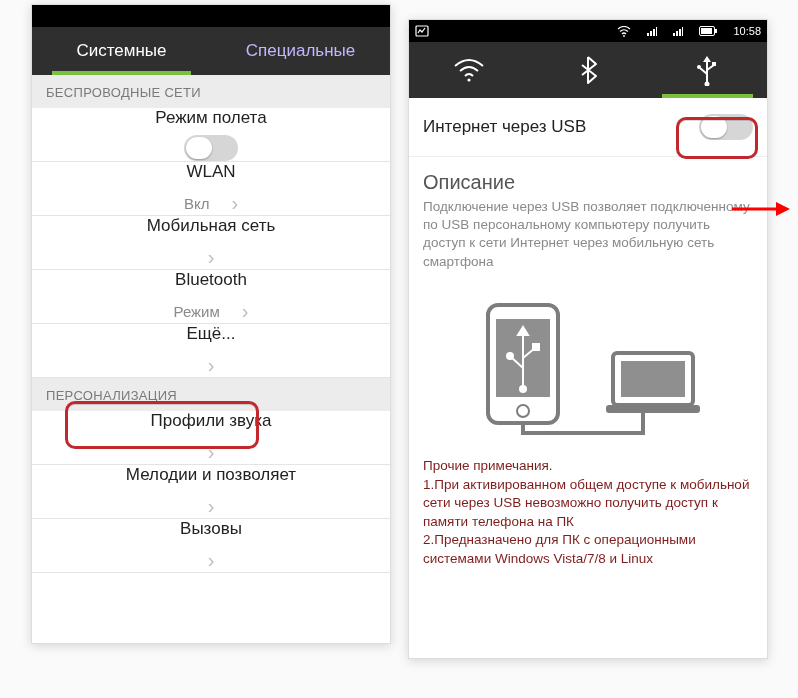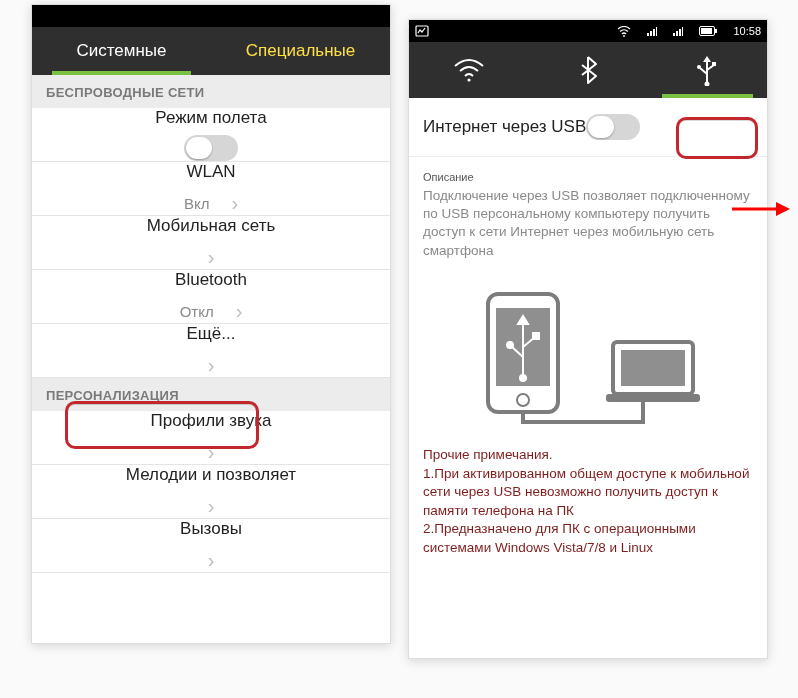--- a/index.html
+++ b/index.html
@@ -41,21 +41,21 @@
     .tabs-header {
       height: 48px;
       background: #2f2f2f;
       display: flex;
     }
     .tab {
       flex: 1;
       display: flex;
       align-items: center;
       justify-content: center;
-      color: #fde047;
+      color: #c4b5fd;
       font-size: 17px;
       position: relative;
       cursor: pointer;
     }
     .tab.active { color: #fff; }
     .tab.active::after {
       content: "";
       position: absolute;
       left: 20px; right: 20px; bottom: 0;
       height: 4px;
@@ -82,21 +82,21 @@
       left: 14px; right: 14px; bottom: 0;
       height: 4px;
       background: #7ac142;
     }
 
     
     .section-header {
       background: #ececec;
       color: #7a7a7a;
       font-size: 13px;
-      font-weight: 700;
+      font-weight: 400;
       padding: 10px 14px 8px;
       letter-spacing: .3px;
     }
 
     
     .row {
       min-height: 54px;
       display: flex;
       align-items: center;
       justify-content: space-between;
@@ -140,26 +140,27 @@
     
     .usb-body {
       background: #fff;
       overflow: hidden;
       height: calc(100% - 22px - 56px);
     }
     .usb-toggle-row {
       padding: 16px 14px 16px 14px;
       display: flex;
       align-items: center;
+      justify-content: space-between;
       border-bottom: 1px solid #eee;
       font-size: 17px;
       color: #222;
     }
     .desc-block { padding: 14px 14px 0 14px; }
-    .desc-title { color: #555; font-size: 11px; margin-bottom: 4px; }
+    .desc-title { color: #555; font-size: 20px; margin-bottom: 4px; }
     .desc-text { color: #8a8a8a; font-size: 13.5px; line-height: 1.35; }
     .illustration {
       display: flex; align-items: center; justify-content: center;
       height: 170px; margin: 12px 0 4px;
     }
     .notes { padding: 0 14px 14px 14px; color: #7f1d1d; font-size: 13.5px; line-height: 1.38; }
 
     
     .arrow {
       position: absolute;
@@ -210,21 +211,21 @@
   <div class="row">
     <span class="label">Мобильная сеть</span>
     <span class="trailing">
         <span class="chevron">›</span>
       </span>
   </div>
 
   <div class="row">
     <span class="label">Bluetooth</span>
     <span class="trailing">
-      <span>Откл</span>
+      <span>Режим</span>
       <span class="chevron">›</span>
     </span>
   </div>
 
   <div class="row">
     <span class="label">Ещё...</span>
     <span class="trailing">
         <span class="chevron">›</span>
       </span>
   </div>

